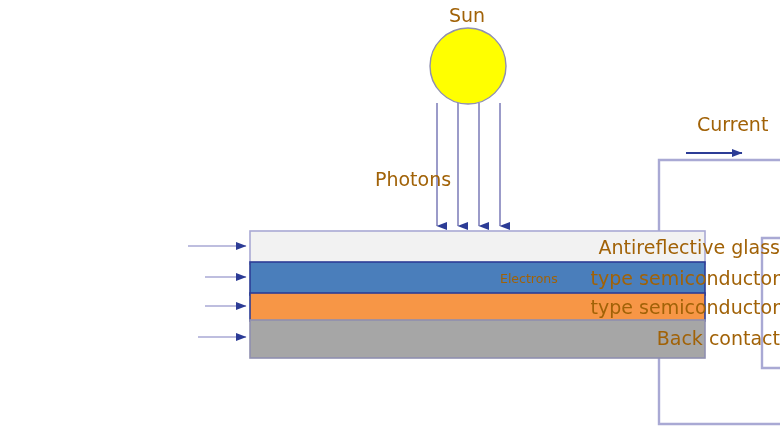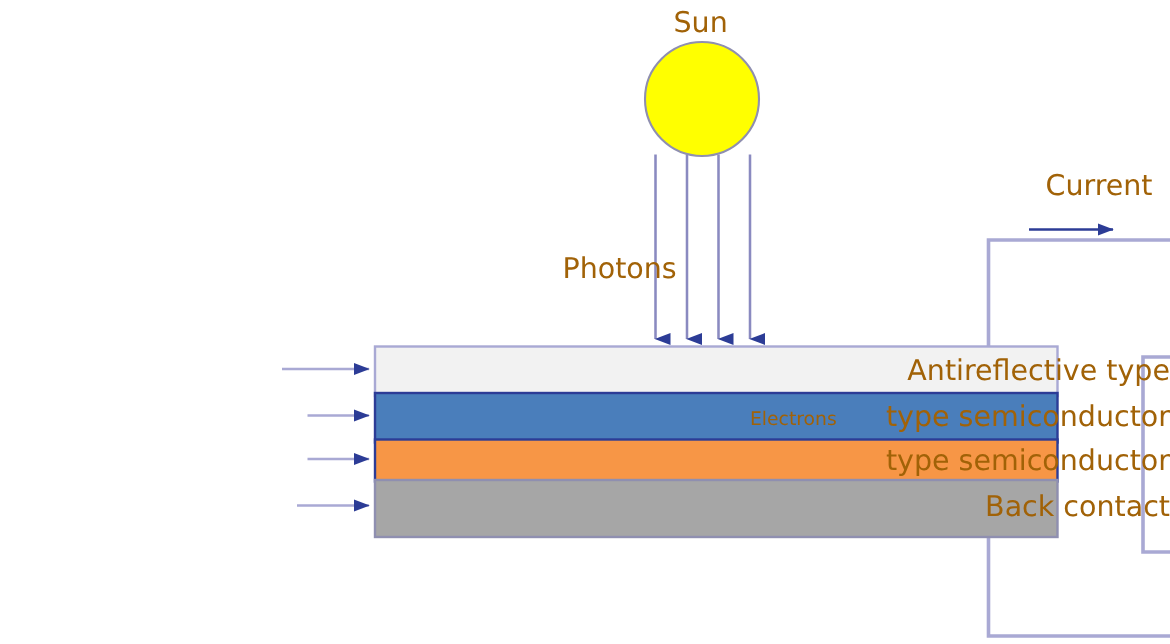--- a/index.html
+++ b/index.html
@@ -98,21 +98,21 @@
       <line x1="198" y1="337" x2="246" y2="337" stroke="#a9a9d4" stroke-width="1.7" marker-end="url(#ah-right)"></line>
     </g>
   </svg>
 
   <div class="dgm-text lbl-sun" style="left:449px; top:6px;">Sun</div>
 
   <div class="dgm-text lbl-photons" style="left:332px; top:170px;margin-left:43px;">Photons</div>
 
   <div class="dgm-text lbl-current" style="left:697px; top:115px;">Current</div>
 
-  <div class="dgm-text lbl-left" style="top:238px; width:183px;">Antireflective type</div>
+  <div class="dgm-text lbl-left" style="top:238px; width:183px;">Antireflective glass</div>
 
   <div class="dgm-text lbl-left" style="top:269px; width:200px;">type semiconductor</div>
 
   <div class="dgm-text lbl-left" style="top:298px; width:200px;">type semiconductor</div>
 
   <div class="dgm-text lbl-left" style="top:329px; width:193px;">Back contact</div>
 
   <div class="dgm-text lbl-inlayer" style="left:500px; top:273px; width:198px;">Electrons</div>
 
 

